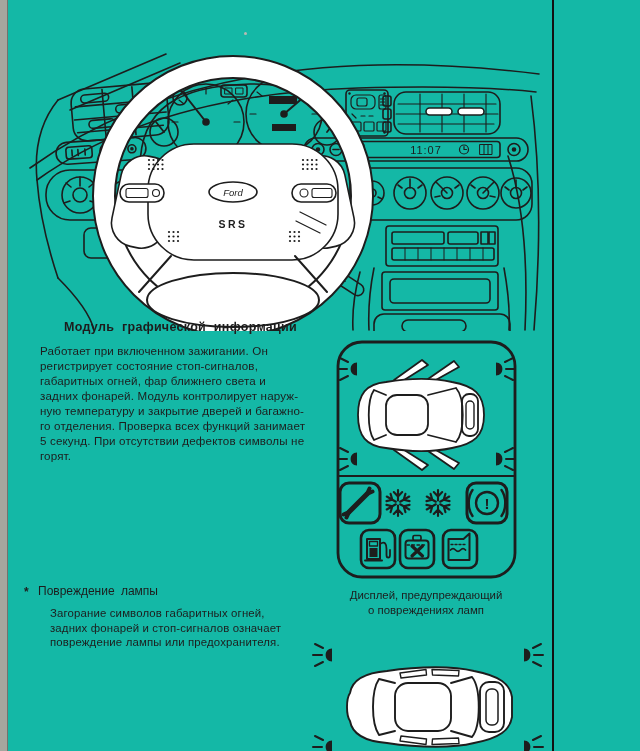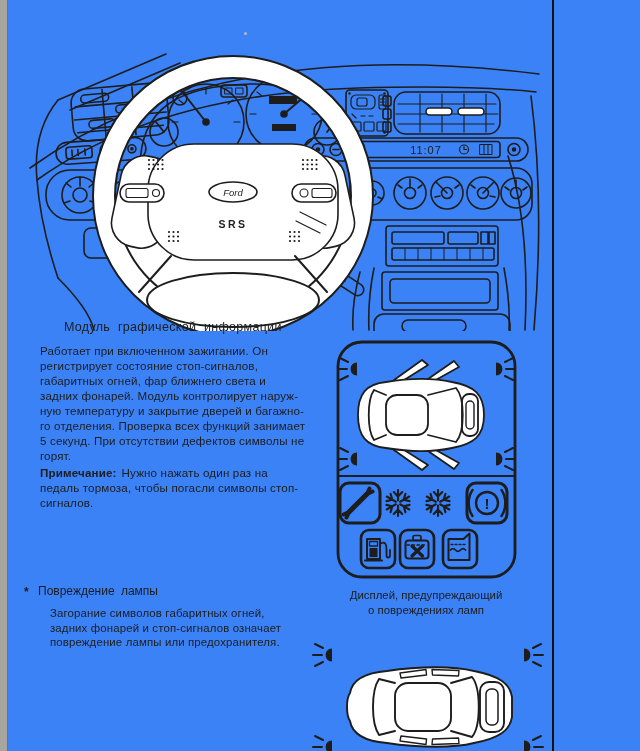--- a/index.html
+++ b/index.html
@@ -1,22 +1,22 @@
 <!DOCTYPE html>
 <html><head>
 <meta charset="utf-8">
 <style>
   html,body{margin:0;padding:0;background:#ffffff;}
-  .stage{position:relative;width:640px;height:751px;background:#3b82f6;overflow:hidden;
+  .stage{position:relative;width:640px;height:751px;background:#14b8a6;overflow:hidden;
          font-family:"Liberation Sans",sans-serif;color:#1d1d1d;}
   .abs{position:absolute;}
   .scan-strip{left:0;top:0;width:7px;height:751px;background:#a6a69e;border-right:1px solid #73736c;}
   .edge-line{left:552px;top:0;width:2px;height:751px;background:#121212;}
   .speck{left:244px;top:32px;width:3px;height:3px;background:#b9b9b2;border-radius:50%;}
-  .h-module{left:36px;top:320px;font-size:12.5px;font-weight:normal;word-spacing:4px;letter-spacing:.3px;padding-left:28px;}
+  .h-module{left:36px;top:320px;font-size:12.5px;font-weight:bold;word-spacing:4px;letter-spacing:.3px;padding-left:28px;}
   .body-text{font-size:11.6px;line-height:15px;letter-spacing:.15px;white-space:pre-line;margin:4px;}
   .p-module{left:36px;top:339px;width:295px;}
   .p-note{left:36px;top:461px;width:295px;}
   .p-note b{margin-right:5px;}
   .lamp-marker{left:24px;top:585px;font-size:12px;font-weight:bold;}
   .h-lamp{left:38px;top:584px;font-size:12px;font-weight:normal;word-spacing:3px;}
   .p-lamp{left:46px;top:602px;width:290px;font-size:11.4px;line-height:14.5px;}
   .caption{left:320px;top:588px;width:212px;text-align:center;font-size:11.4px;line-height:15px;white-space:pre-line;}
   svg{display:block;}
   svg text{font-family:"Liberation Sans",sans-serif;}
@@ -271,23 +271,20 @@
 
   <div class="abs h-module">Модуль графической информации</div>
   <p class="abs body-text p-module">Работает при включенном зажигании. Он
 регистрирует состояние стоп-сигналов,
 габаритных огней, фар ближнего света и
 задних фонарей. Модуль контролирует наруж-
 ную температуру и закрытие дверей и багажно-
 го отделения. Проверка всех функций занимает
 5 секунд. При отсутствии дефектов символы не
 горят.</p>
-  <p class="abs body-text p-note"><b>Примечание:</b><span>Нужно нажать один раз на
-педаль тормоза, чтобы погасли символы стоп-
-сигналов.</span></p>
 
   <svg class="abs" style="left:334px;top:338px" width="186" height="243" viewBox="0 0 186 243">
     <defs>
       <g id="beamL">
         <path d="M0,-6.5 C-8.5,-6.5 -8.5,6.5 0,6.5 Z" fill="#1d1d1d" stroke="none"></path>
         <path d="M-9,-7 L-17,-11 M-10,0 L-19,0 M-9,7 L-17,11" fill="none" stroke="#1d1d1d" stroke-width="2" stroke-linecap="round"></path>
       </g>
       <g id="flake" fill="none" stroke="#1d1d1d" stroke-width="2.1" stroke-linecap="round">
         <path d="M0,2.5 V13 M0,6.5 L-4.2,11 M0,6.5 L4.2,11"></path>
         <path d="M0,2.5 V13 M0,6.5 L-4.2,11 M0,6.5 L4.2,11" transform="rotate(60)"></path>

